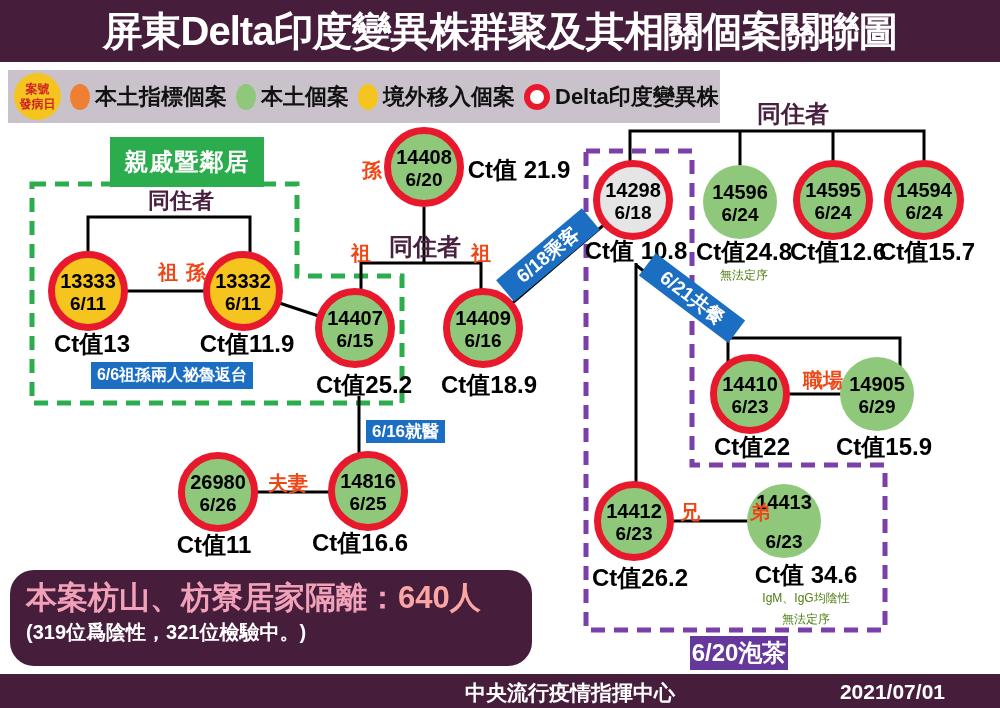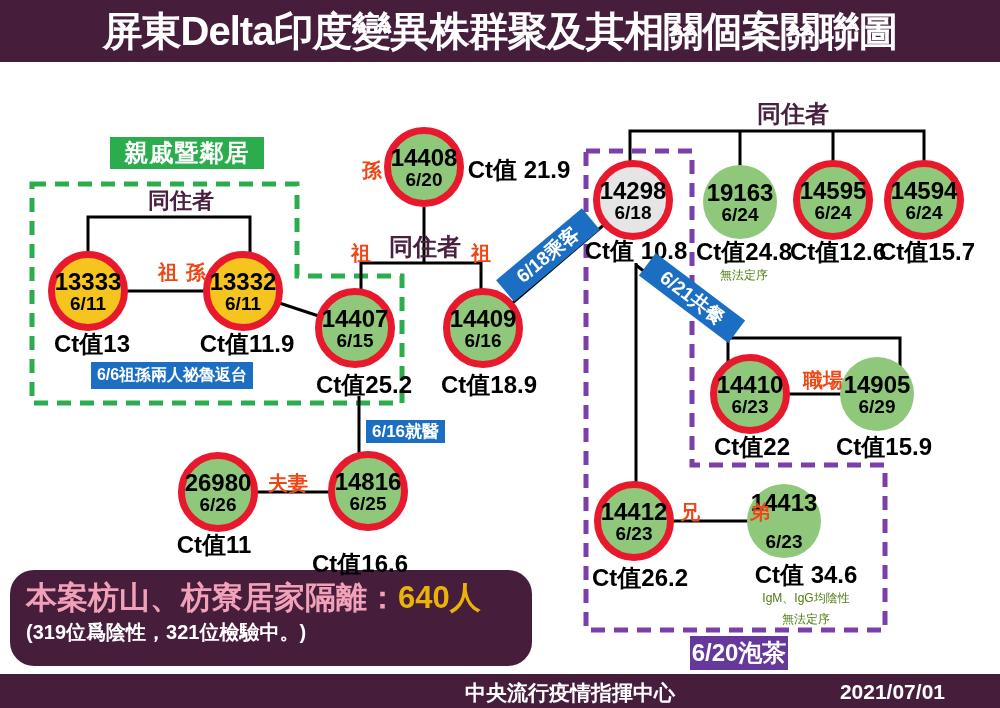--- a/index.html
+++ b/index.html
@@ -21,65 +21,88 @@
   .li{display:flex;align-items:center;gap:5px;}
   .dot{width:20px;height:26px;border-radius:50%;flex:0 0 auto;}
   .ring-ic{width:14px;height:14px;border-radius:50%;border:6px solid var(--delta-ring,#e8182d);
            background:#fff;flex:0 0 auto;}
   .llab{font-size:22px;font-weight:700;color:#111;white-space:nowrap;}
 
   .node{position:absolute;border-radius:50%;display:flex;flex-direction:column;align-items:center;
         justify-content:center;z-index:3;box-sizing:border-box;}
   .node.ring{width:80px;height:80px;border:7px solid var(--delta-ring,#e8182d);}
   .node.plain{width:74px;height:74px;}
-  .nid{font-size:24px;font-weight:700;color:#000;line-height:25px;white-space:nowrap;}
+  .nid{font-size:20px;font-weight:700;color:#000;line-height:25px;white-space:nowrap;}
   .ndate{font-size:19px;font-weight:700;color:#000;line-height:20px;}
 
   .ctblock{position:absolute;transform:translate(-50%,0);text-align:center;z-index:4;white-space:nowrap;}
   .ctline{font-size:24px;font-weight:700;color:#000;line-height:26px;}
   .noteline{font-size:12px;font-weight:400;color:#4d7c0f;line-height:21px;}
 
   .rel{position:absolute;transform:translate(-50%,-50%);color:var(--relation-text,#ef4616);
        font-size:20px;font-weight:700;z-index:4;white-space:nowrap;}
   .cohabit{position:absolute;transform:translate(-50%,-50%);color:var(--cohabit-text,#4a2040);
            font-weight:700;z-index:4;white-space:nowrap;}
   .cohabit-left{left:181px;top:201px;font-size:22px;}
   .cohabit-mid{left:425px;top:247px;font-size:24px;}
   .cohabit-right{left:793px;top:114px;font-size:24px;}
-  .gtitle{position:absolute;left:110px;top:137px;width:154px;height:32px;background:var(--green-accent,#2bad4e);
+  .gtitle{position:absolute;left:110px;top:137px;width:154px;height:50px;background:var(--green-accent,#2bad4e);
           color:#fff;font-size:24px;font-weight:700;display:flex;align-items:center;justify-content:center;
           z-index:4;letter-spacing:1px;}
 
   .tag{position:absolute;background:var(--blue-tag,#1b6ec2);color:#fff;font-weight:700;display:flex;
        align-items:center;justify-content:center;z-index:5;white-space:nowrap;}
   .tag-peru{left:91px;top:362px;width:162px;height:27px;font-size:16px;}
   .tag-hospital{left:366px;top:420px;width:79px;height:23px;font-size:17px;}
   .tag-passenger{left:492px;top:241px;width:112px;height:28px;font-size:19px;transform:rotate(-40deg);}
   .tag-meal{left:636px;top:284px;width:112px;height:28px;font-size:19px;transform:rotate(37deg);}
   .tag-tea{left:690px;top:636px;width:98px;height:34px;font-size:24px;background:var(--purple-tag,#66389b);}
 
   .summary{position:absolute;left:10px;top:570px;width:522px;height:96px;background:var(--header-bg,#461e3c);
            border-radius:24px;padding:9px 0 0 16px;box-sizing:border-box;z-index:4;}
   .s1{font-size:31px;font-weight:700;line-height:37px;white-space:nowrap;}
   .s1 .hl{color:var(--summary-pink,#f2a2b8);}
-  .s1 .wt{color:#eab308;}
+  .s1 .wt{color:#fca5a5;}
   .s2{font-size:20px;font-weight:700;color:#fff;line-height:33px;white-space:nowrap;}
 
   .footer{position:absolute;left:0;top:674px;width:1000px;height:34px;background:var(--header-bg,#461e3c);
           color:#fff;font-weight:700;z-index:4;}
   .fc{position:absolute;left:465px;top:5px;font-size:21px;white-space:nowrap;}
   .fr{position:absolute;right:55px;top:6px;font-size:21px;white-space:nowrap;}
 </style>
 </head>
 <body>
 
 <div id="stage">
 
   <div class="titlebar">屏東Delta印度變異株群聚及其相關個案關聯圖</div>
 
+  <div class="legend">
+    <div class="badge">
+      <div>案號</div>
+      <div>發病日</div>
+    </div>
+
+  <span class="li">
+        <span class="dot" style="background: rgb(238, 127, 51);"></span>
+        <span class="llab">本土指標個案</span>
+      </span>
+      <span class="li">
+        <span class="dot" style="background: rgb(143, 200, 123);"></span>
+        <span class="llab">本土個案</span>
+      </span>
+      <span class="li">
+        <span class="dot" style="background: rgb(245, 196, 31);"></span>
+        <span class="llab">境外移入個案</span>
+      </span>
+      <span class="li">
+        <span class="ring-ic"></span>
+        <span class="llab">Delta印度變異株</span>
+      </span>
+    </div>
 
   <svg id="wires" width="1000" height="708">
     <polygon class="gbox" points="32,184 297,184 297,276 402,276 402,403 32,403"></polygon>
     <polygon class="pbox" points="586,151 692,151 692,465 885,465 885,630 586,630"></polygon>
     <path class="wire" d="M88 252 V217 H250 V252"></path>
     <path class="wire" d="M88 291 H243"></path>
     <path class="wire" d="M243 291 L355 328"></path>
     <path class="wire" d="M424 207 V263"></path>
     <path class="wire" d="M361 290 V263 H481 V290"></path>
     <path class="wire" d="M483 328 L633 200"></path>
@@ -152,21 +175,21 @@
       <div class="ctline">Ct值18.9</div>
     </div>
     <div class="node ring" style="left: 593px; top: 160px; background: #e5e5e5;">
       <div class="nid">14298</div>
       <div class="ndate">6/18</div>
     </div>
     <div class="ctblock" style="left: 636px; top: 238px;">
       <div class="ctline">Ct值 10.8</div>
     </div>
     <div class="node plain" style="left: 703px; top: 165px; background: rgb(143, 200, 123);">
-      <div class="nid">19163</div>
+      <div class="nid">14596</div>
       <div class="ndate">6/24</div>
     </div>
     <div class="ctblock" style="left: 744px; top: 239px;">
       <div class="ctline">Ct值24.8</div>
       <div class="noteline">無法定序</div>
     </div>
     <div class="node ring" style="left: 793px; top: 160px; background: rgb(143, 200, 123);">
       <div class="nid">14595</div>
       <div class="ndate">6/24</div>
     </div>
@@ -198,21 +221,21 @@
       <div class="nid">26980</div>
       <div class="ndate">6/26</div>
     </div>
     <div class="ctblock" style="left: 214px; top: 532px;">
       <div class="ctline">Ct值11</div>
     </div>
     <div class="node ring" style="left: 328px; top: 451px; background: rgb(143, 200, 123);">
       <div class="nid">14816</div>
       <div class="ndate">6/25</div>
     </div>
-    <div class="ctblock" style="left: 360px; top: 551px;">
+    <div class="ctblock" style="left: 360px; top: 530px;">
       <div class="ctline">Ct值16.6</div>
     </div>
     <div class="node ring" style="left: 594px; top: 481px; background: rgb(143, 200, 123);">
       <div class="nid">14412</div>
       <div class="ndate">6/23</div>
     </div>
     <div class="ctblock" style="left: 640px; top: 565px;">
       <div class="ctline">Ct值26.2</div>
     </div>
     <div class="node plain" style="left: 747px; top: 484px; background: rgb(143, 200, 123); gap: 17px;">

